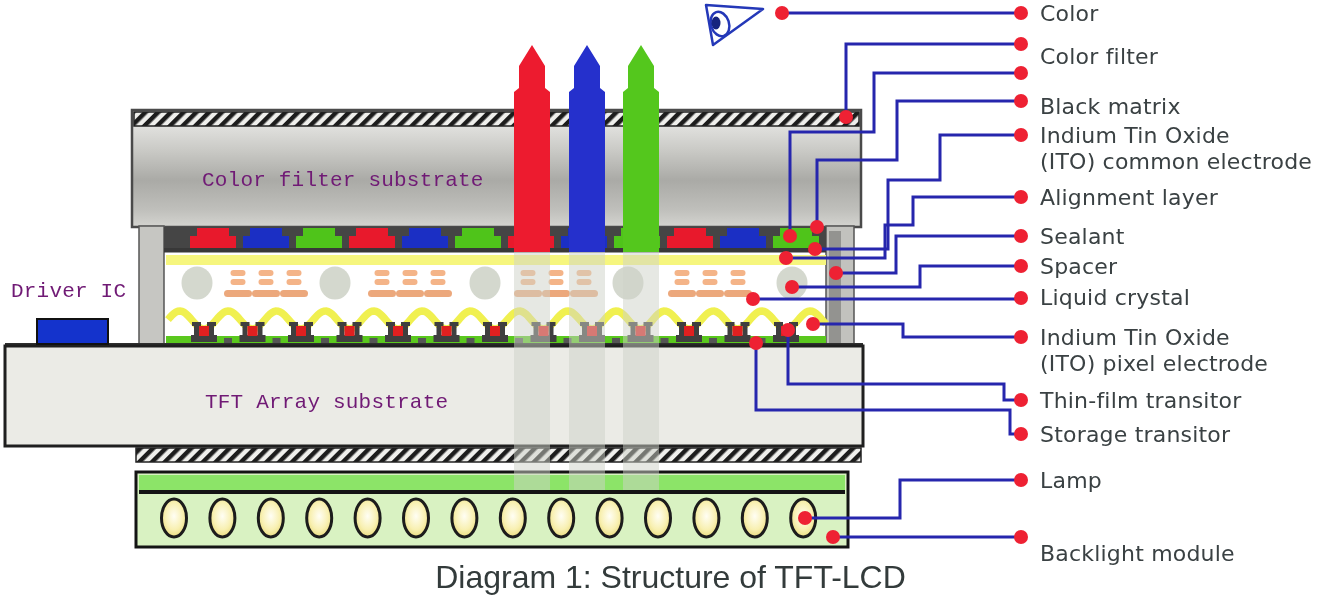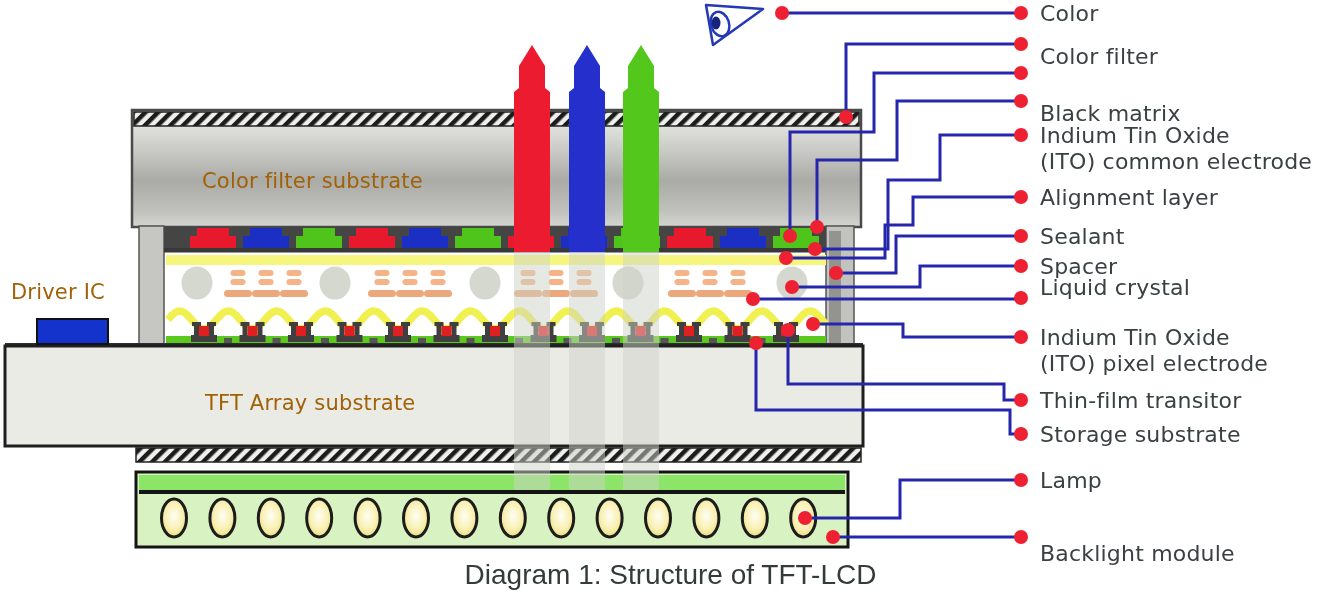--- a/index.html
+++ b/index.html
@@ -2,30 +2,31 @@
 <html><head>
 <meta charset="utf-8">
 <style>
   html,body{margin:0;padding:0;background:#ffffff;}
   #stage{
     position:relative;width:1341px;height:597px;background:#ffffff;
     font-family:"DejaVu Sans", sans-serif;overflow:hidden;
   }
   #diagram-svg{position:absolute;left:0;top:0;}
   .part-label{
-    position:absolute;color:#a16207;font-size:21px;letter-spacing:0.2px;
+    position:absolute;color:#701a75;font-size:21px;letter-spacing:0.2px;
     white-space:nowrap;
+    font-family:Liberation Mono, monospace;
   }
   .callout{
     position:absolute;left:1040px;color:#3a4143;font-size:22px;line-height:26px;
     white-space:pre-line;letter-spacing:0.2px;
   }
   .caption{
     position:absolute;left:0;top:559px;width:1341px;text-align:center;
-    font-family:"Liberation Sans", sans-serif;font-size:28px;color:#333b3b;
+    font-family:"Liberation Sans", sans-serif;font-size:32px;color:#333b3b;
   }
 </style>
 </head>
 <body>
 
 <div id="stage">
 
   <svg id="diagram-svg" width="1341" height="597" viewBox="0 0 1341 597">
     <defs>
       <pattern id="hatch" width="9" height="9" patternUnits="userSpaceOnUse" patternTransform="rotate(45)">
@@ -324,28 +325,28 @@
         <circle cx="1021" cy="537" r="7" fill="#ee2133"></circle>
       </g>
   </svg>
 
   <div class="part-label" style="left:202px;top:169px;">Color filter substrate</div>
   <div class="part-label" style="left:205px;top:391px;">TFT Array substrate</div>
   <div class="part-label" style="left:11px;top:280px;">Driver IC</div>
 
   <div class="callout" style="top:1px;">Color</div>
   <div class="callout" style="top:44px;">Color filter</div>
-  <div class="callout" style="top:101px;">Black matrix</div>
+  <div class="callout" style="top:94px;">Black matrix</div>
   <div class="callout" style="top:123px;">Indium Tin Oxide
 (ITO) common electrode</div>
   <div class="callout" style="top:185px;">Alignment layer</div>
   <div class="callout" style="top:224px;">Sealant</div>
   <div class="callout" style="top:254px;">Spacer</div>
-  <div class="callout" style="top:275px;">Liquid crystal</div>
+  <div class="callout" style="top:285px;">Liquid crystal</div>
   <div class="callout" style="top:325px;">Indium Tin Oxide
 (ITO) pixel electrode</div>
   <div class="callout" style="top:388px;">Thin-film transitor</div>
-  <div class="callout" style="top:422px;">Storage substrate</div>
+  <div class="callout" style="top:422px;">Storage transitor</div>
   <div class="callout" style="top:468px;text-align:right;">Lamp</div>
   <div class="callout" style="top:541px;">Backlight module</div>
 
   <div class="caption">Diagram 1: Structure of TFT-LCD</div>
 </div>
 
 </body></html>

